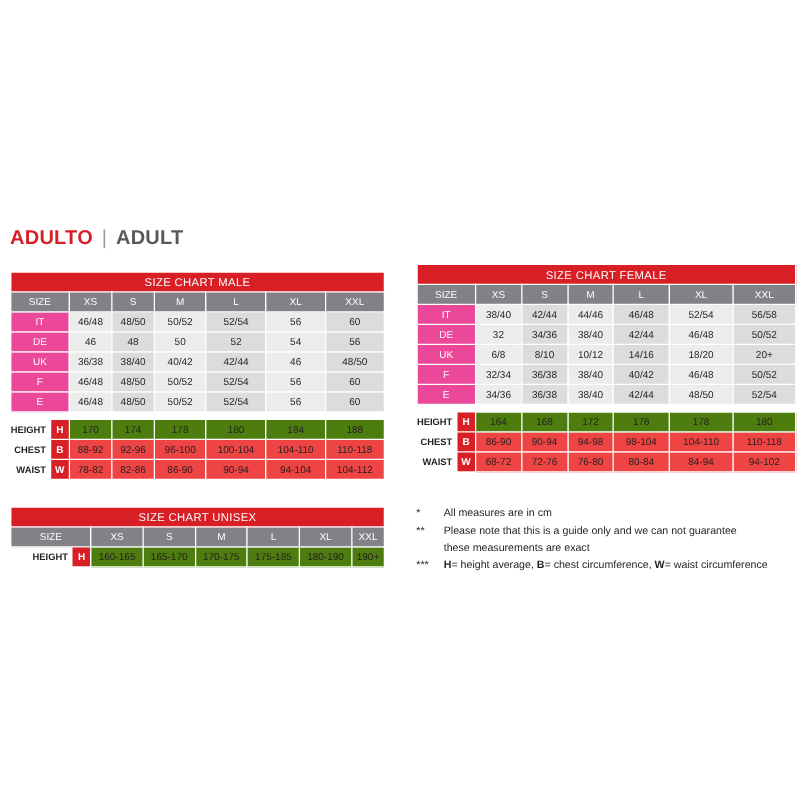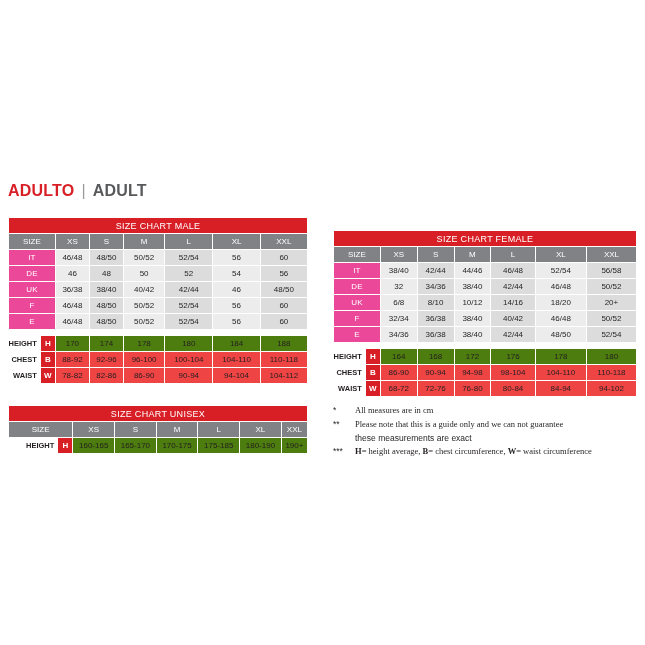--- a/index.html
+++ b/index.html
@@ -91,21 +91,21 @@
     font-size: 8.5px;
     color: #231f20;
     line-height: 13px;
   }
   #notes .note {
     display: flex;
     gap: 6px;
     margin-bottom: 1px;
   }
   #notes .mark { width: 16px; flex: 0 0 16px; }
-  #notes .body { flex: 1; font-family: Liberation Serif, serif; }
+  #notes .body { flex: 1; }
   #notes b { font-weight: bold; }
 </style>
 </head>
 <body>
 
 <div id="title-block">
   <span class="title-red">ADULTO</span>
   <span class="title-sep">|</span>
   <span class="title-dark">ADULT</span>
 </div>
@@ -210,21 +210,21 @@
         <td class="meas-val-plain">78-82</td>
         <td class="meas-val-plain">82-86</td>
         <td class="meas-val-plain">86-90</td>
         <td class="meas-val-plain">90-94</td>
         <td class="meas-val-plain">94-104</td>
         <td class="meas-val-plain">104-112</td>
       </tr>
     </tbody>
 </table>
 
-<table class="chart" id="female-chart" style="left:333px; top:230px; width:304px;">
+<table class="chart" id="female-chart" style="left:333px; top:211px; width:304px;">
   <tbody id="female-body">
       <tr>
         <td class="hdr-bar" colspan="7">SIZE CHART FEMALE</td>
       </tr>
       <tr>
         <td class="col-head">SIZE</td>
         <td class="col-head">XS</td>
         <td class="col-head">S</td>
         <td class="col-head">M</td>
         <td class="col-head">L</td>

